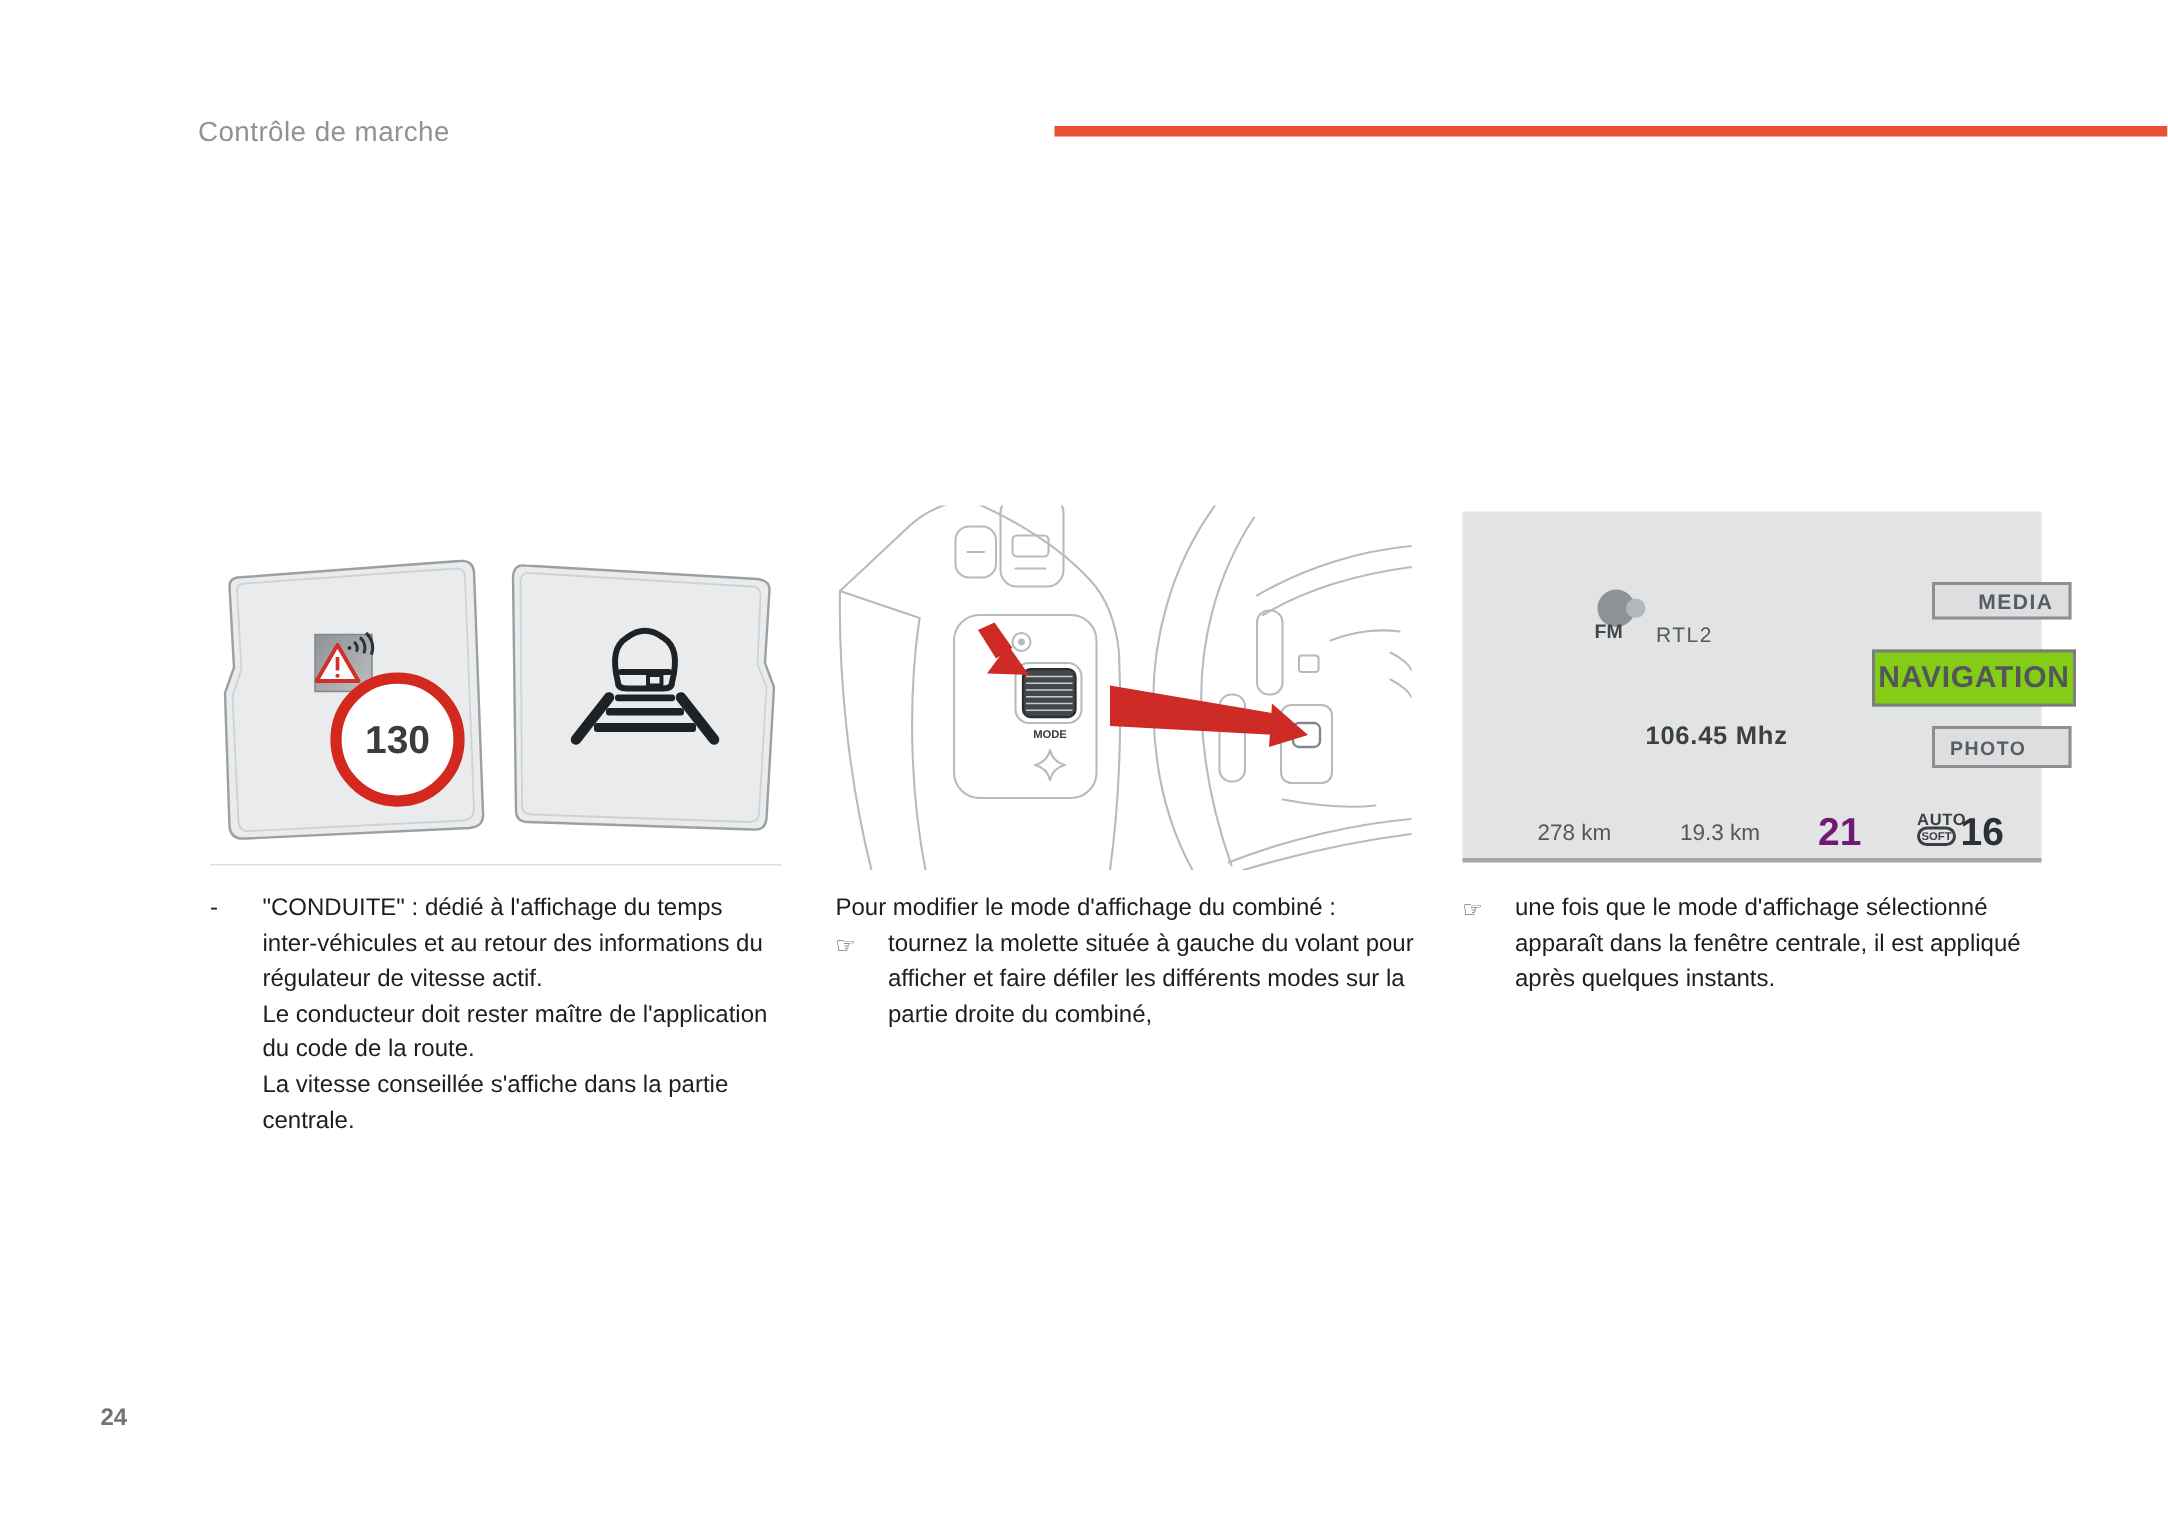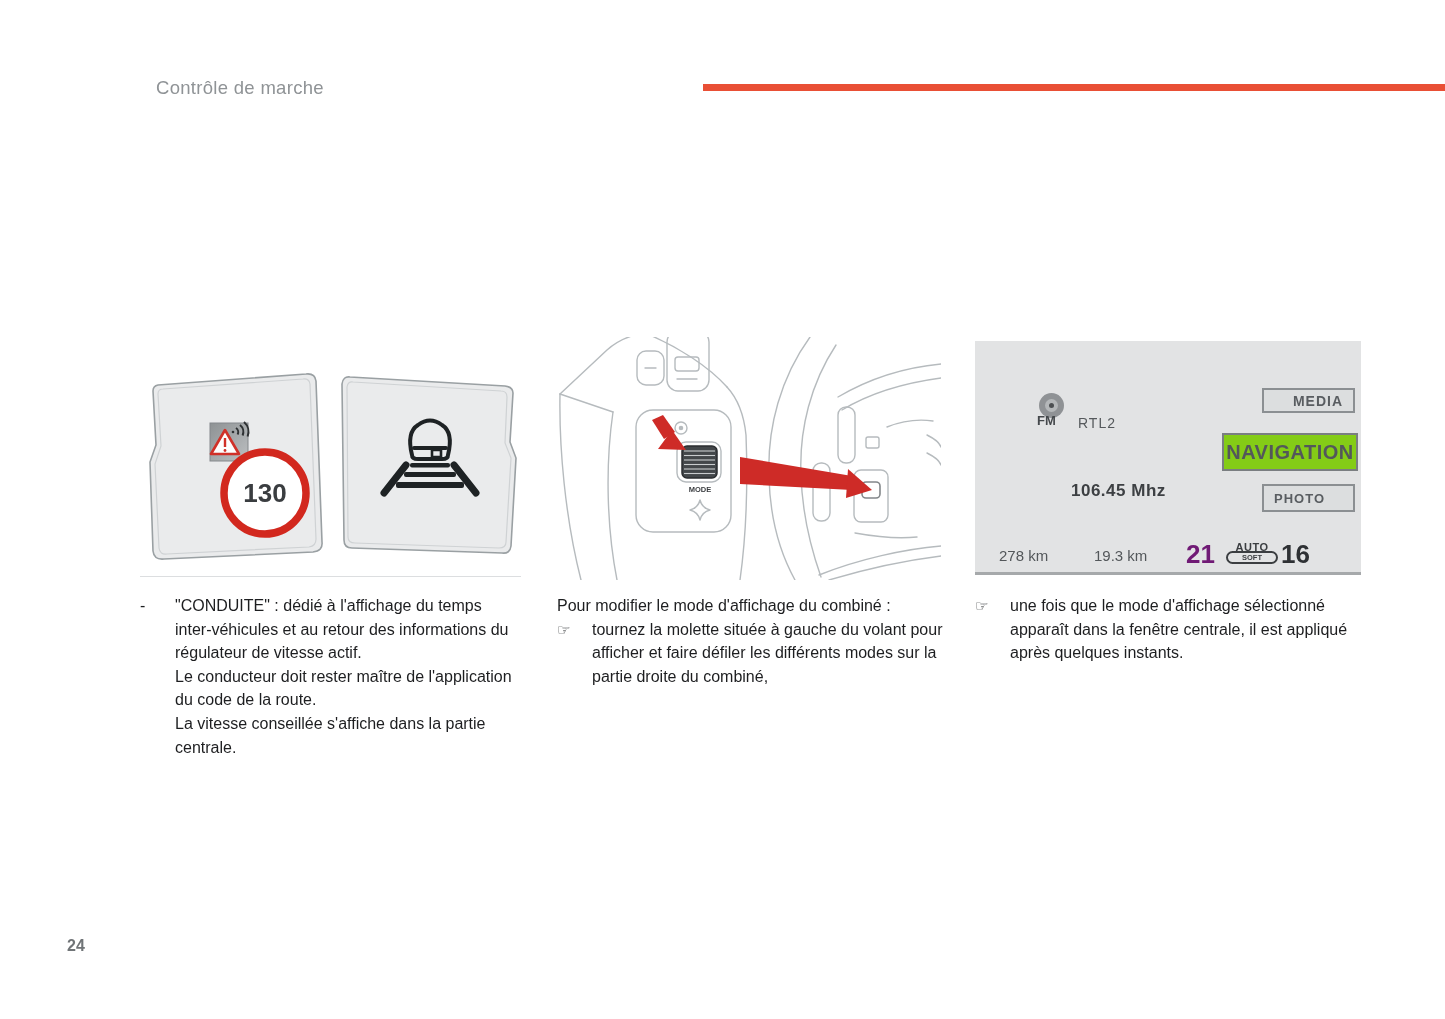--- a/index.html
+++ b/index.html
@@ -3,31 +3,31 @@
 <meta charset="utf-8">
 <style>
   html,body{margin:0;padding:0;}
   body{
     width:1445px;height:1019px;position:relative;overflow:hidden;
     background:#ffffff;
     font-family:"Liberation Sans","DejaVu Sans",sans-serif;
     color:#1d1e20;
   }
   .abs{position:absolute;}
-  .header{left:156px;top:77px;font-size:18.5px;color:#8f9396;letter-spacing:.3px;}
+  .header{left:132px;top:77px;font-size:18.5px;color:#8f9396;letter-spacing:.3px;}
   .accent-bar{left:703px;top:84px;right:0;height:7px;background:#e94f35;}
   .pagenum{left:67px;top:937px;font-size:16px;font-weight:bold;color:#707477;}
 
   
   .fig1{left:140px;top:345px;width:381px;height:233px;}
   .fig1-baseline{left:140px;top:576px;width:381px;height:1px;background:#dcdee0;}
   .fig2{left:557px;top:337px;width:384px;height:243px;}
   .fig3{left:975px;top:341px;width:386px;height:234px;background:#e2e3e4;
         border-bottom:3px solid #a6a9ab;box-sizing:border-box;}
-  .fig3 *{box-sizing:border-box;}
+  .fig3 *{box-sizing:border-box;margin-left:26px;}
 
   .disc{position:absolute;left:64px;top:52px;width:25px;height:25px;border-radius:50%;
         background:#8f9295;display:flex;align-items:center;justify-content:center;}
   .disc-mid{width:13px;height:13px;border-radius:50%;background:#b4b7b9;
         display:flex;align-items:center;justify-content:center;}
   .disc-dot{width:5px;height:5px;border-radius:50%;background:#4c4f52;}
   .fm-label{position:absolute;left:62px;top:72px;font-weight:bold;font-size:13px;color:#44484b;}
   .station{position:absolute;left:103px;top:74px;font-size:14px;color:#55595c;letter-spacing:1px;}
   .freq{position:absolute;left:96px;top:140px;font-size:17px;font-weight:bold;color:#3d4043;letter-spacing:.5px;}
   .dbtn{position:absolute;border:2px solid #8b8f92;background:#dcdedf;color:#595d61;

